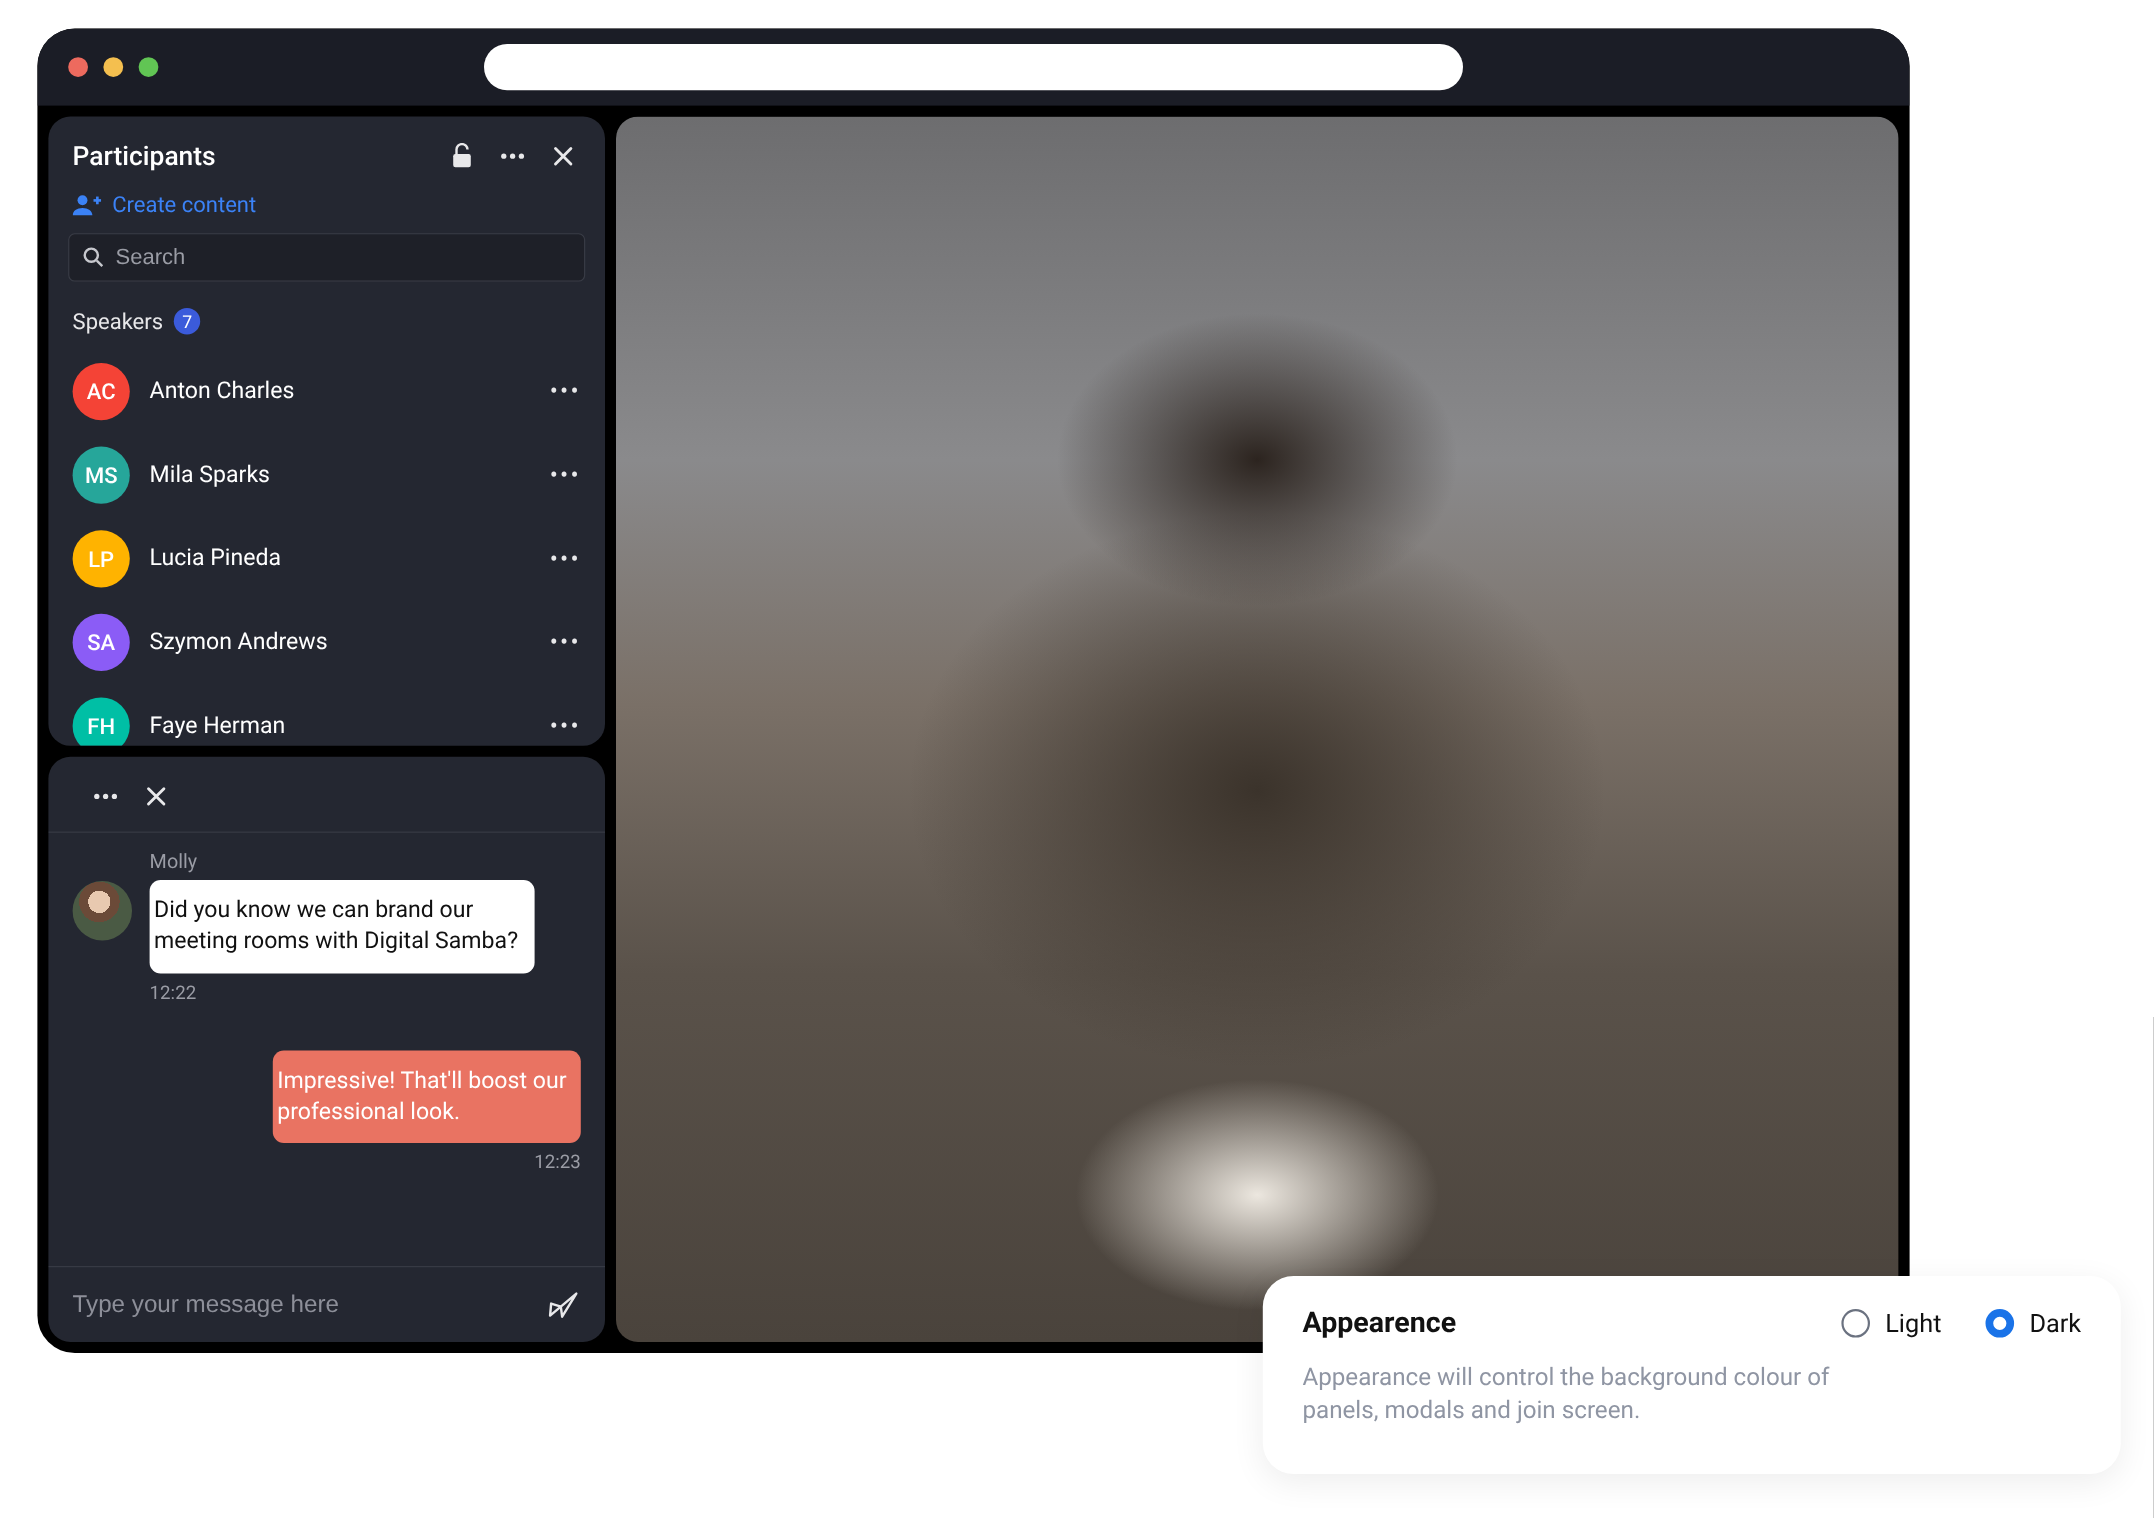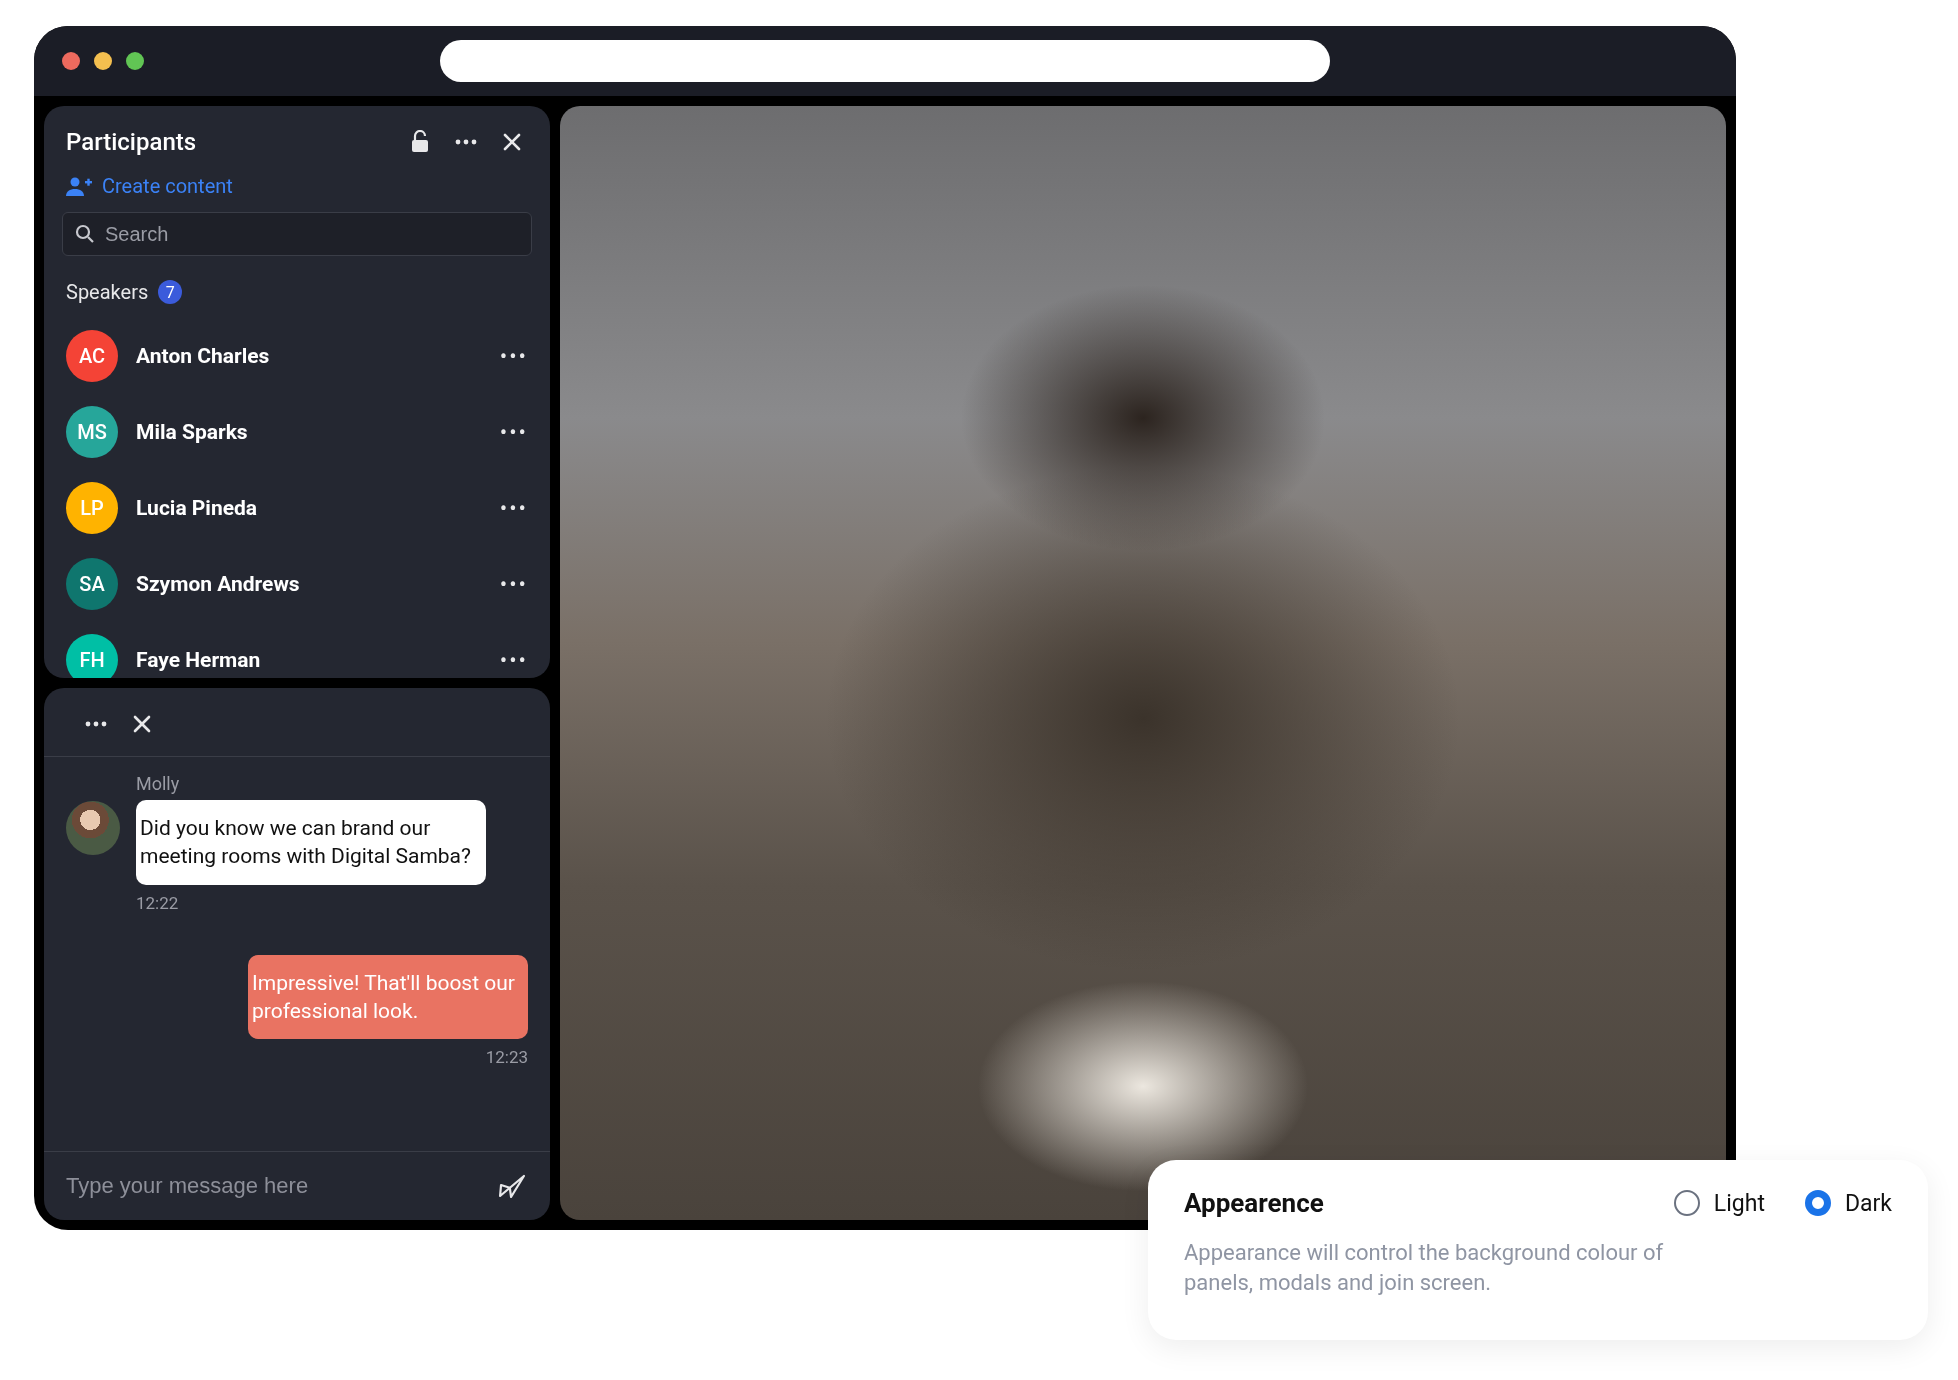--- a/index.html
+++ b/index.html
@@ -143,21 +143,21 @@
     align-items: center;
     padding: 12px 22px;
     gap: 18px;
   }
   .avatar {
     width: 52px; height: 52px; border-radius: 50%;
     display: flex; align-items: center; justify-content: center;
     color: #fff; font-size: 20px; font-weight: 500;
     flex: 0 0 52px;
   }
-  .pname { color: #fff; font-size: 21px; font-weight: 700; flex: 1; }
+  .pname { color: #fff; font-size: 21px; font-weight: 400; flex: 1; }
   .kebab { color: #e8e8ea; font-size: 22px; letter-spacing: 2px; cursor: pointer; }
   .chat-divider { height: 1px; background: #3a3d47; }
   .chat-body { flex: 1; padding: 16px 22px 0 22px; }
   .msg-group { display: flex; gap: 16px; margin-bottom: 10px; }
   .msg-col { flex:1; display:flex; flex-direction:column; gap:6px; }
   .msg-author { color: #9a9ca5; font-size: 18px; }
   .bubble {
     padding: 14px 4px;
     border-radius: 10px;
     font-size: 21px;
@@ -310,21 +310,21 @@
             <div class="avatar" style="background:#26a69a">MS</div>
             <div class="pname">Mila Sparks</div>
             <div class="kebab">•••</div>
           </div>
           <div class="prow">
             <div class="avatar" style="background:#ffb300">LP</div>
             <div class="pname">Lucia Pineda</div>
             <div class="kebab">•••</div>
           </div>
           <div class="prow">
-            <div class="avatar" style="background:#0f766e">SA</div>
+            <div class="avatar" style="background:#8b5cf6">SA</div>
             <div class="pname">Szymon Andrews</div>
             <div class="kebab">•••</div>
           </div>
           <div class="prow">
             <div class="avatar" style="background:#00bfa5">FH</div>
             <div class="pname">Faye Herman</div>
             <div class="kebab">•••</div>
           </div>
         </div>
       </div>

